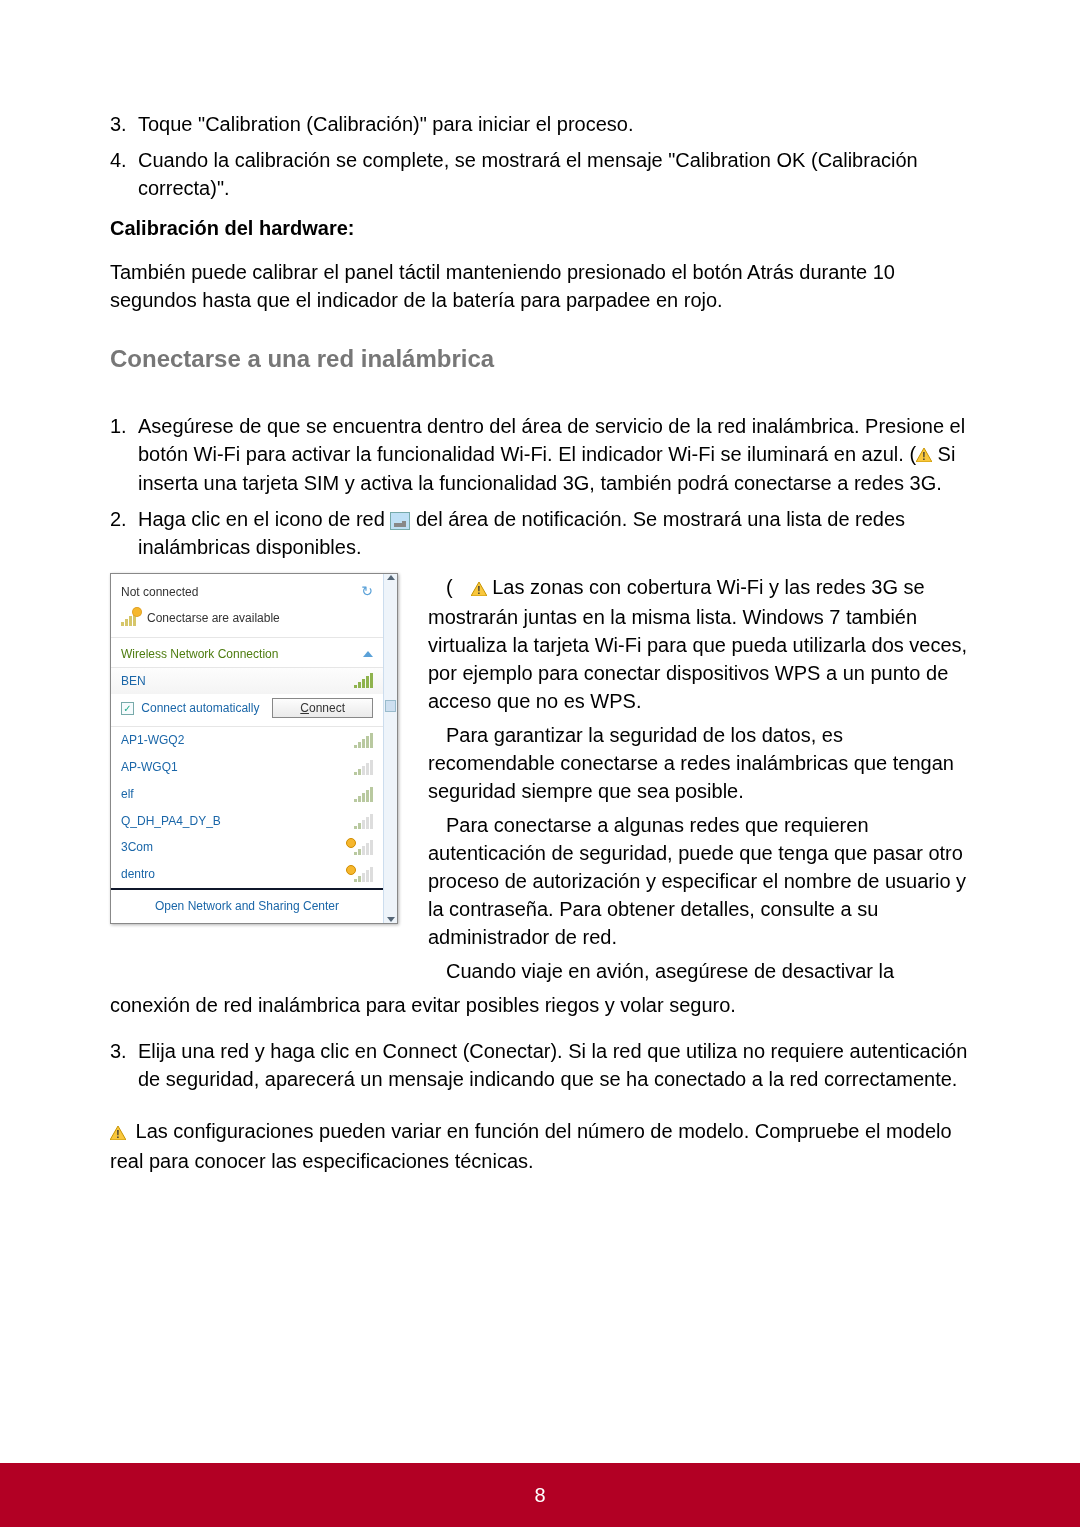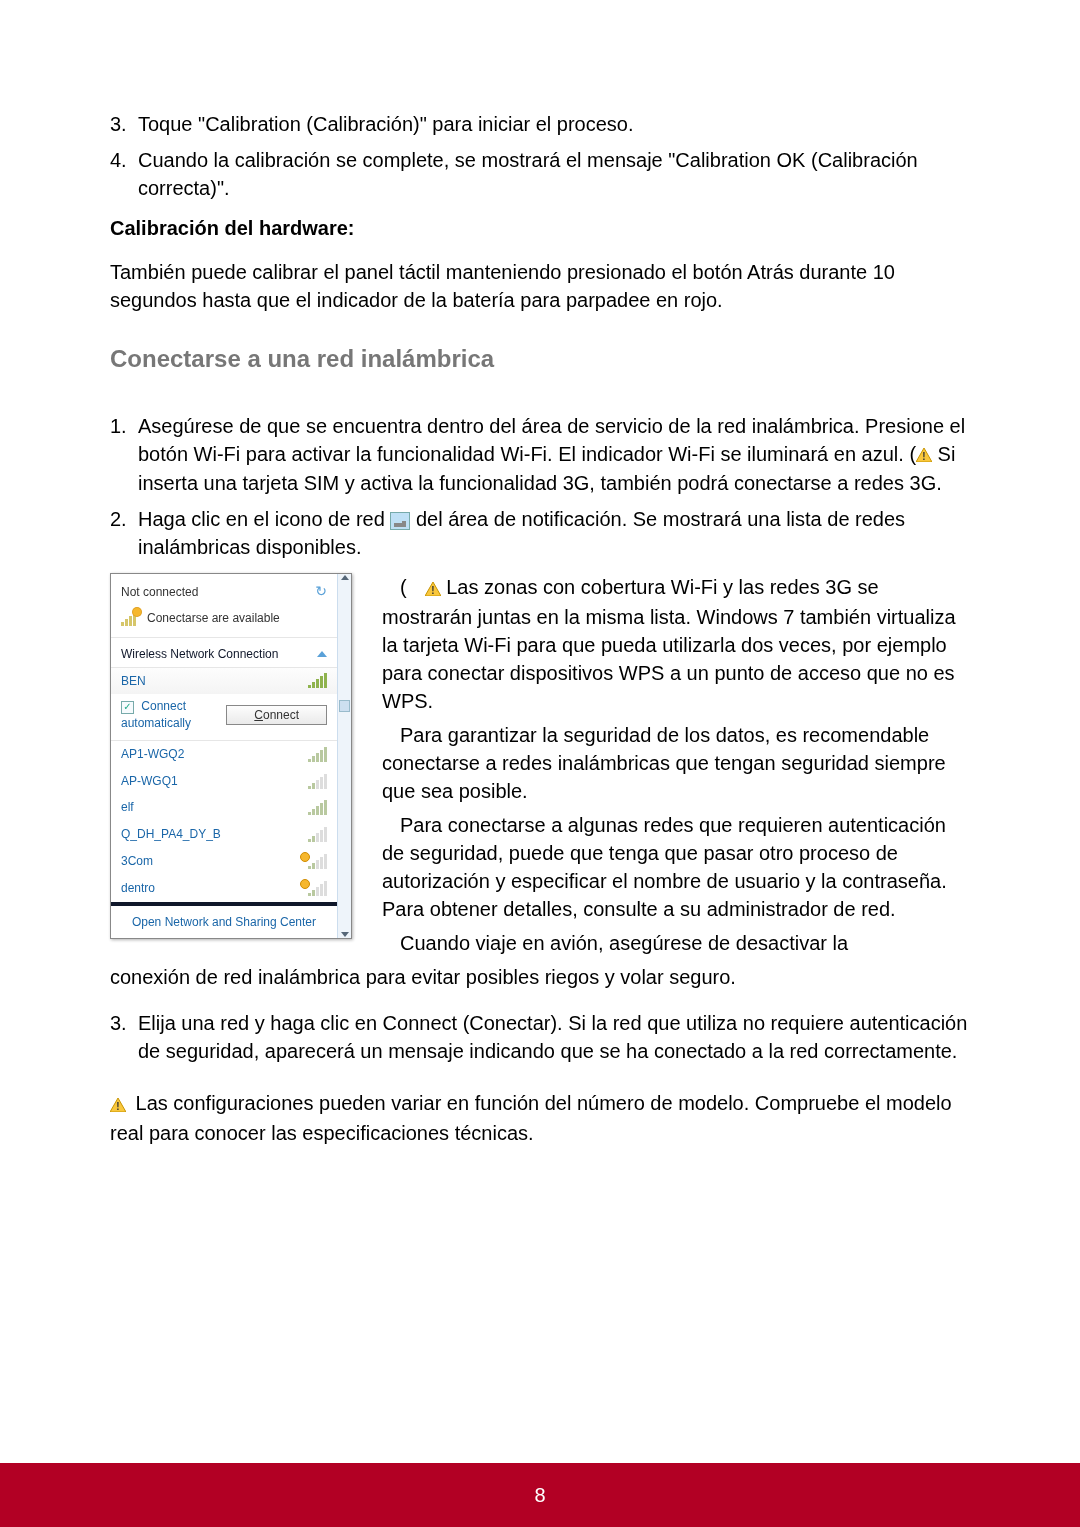--- a/index.html
+++ b/index.html
@@ -49,21 +49,21 @@
       display: flex;
       align-items: flex-start;
       gap: 30px;
       margin-top: 12px;
     }
     .flex-text { flex: 1; }
     .flex-text p { margin-bottom: 6px; text-indent: 18px; }
     .flex-text p:first-child { text-indent: 18px; }
     .continuation { margin-top: 0; }
     .popup {
-      width: 242px;
+      width: 288px;
       border: 1px solid #888;
       background: #fff;
       font-size: 12px;
       font-family: "Segoe UI", Tahoma, sans-serif;
       box-shadow: 1px 1px 3px rgba(0,0,0,.3);
       flex-shrink: 0;
     }
     .popup-body {
       display: flex;
     }
@@ -104,21 +104,21 @@
     .mini-signal span {
       position:absolute;bottom:0;width:3px;background:#d6c66a;
     }
     .mini-signal .b1{left:0;height:4px;}
     .mini-signal .b2{left:4px;height:7px;}
     .mini-signal .b3{left:8px;height:10px;}
     .mini-signal .b4{left:12px;height:13px;}
     .mini-signal .sun{position:absolute;top:-2px;right:-2px;width:8px;height:8px;background:#f6b72d;border-radius:50%;box-shadow:0 0 0 1px #e0a020;}
     .popup-section {
       padding: 8px 10px 4px 10px;
-      color:#0f172a;
+      color:#4d7c0f;
       border-bottom: 1px solid #e6e6e6;
       display:flex;justify-content:space-between;align-items:center;text-align:right;
     }
     .chev-up {
       width:0;height:0;border-left:5px solid transparent;border-right:5px solid transparent;border-bottom:6px solid #5aa1d8;
     }
     .net-item {
       padding: 5px 10px;
       color: #1a66a8;
       display:flex; justify-content:space-between; align-items:center;gap:12px;
@@ -146,21 +146,21 @@
     }
     .cbx {
       width:13px;height:13px;border:1px solid #7aa;display:inline-flex;align-items:center;justify-content:center;margin-right:4px;background:#f6fbfd;color:#2a8;font-size:10px;line-height:1;vertical-align:middle;
     }
     .connect-btn {
       border:1px solid #888;padding:2px 27px;font-size:12px;background:linear-gradient(#fdfdfd,#eaeaea);color:#333;
     }
     .connect-btn u{text-decoration:underline;}
     .auto-label{color:#1a66a8;font-size:12px;}
     .popup-footer {
-      text-align:center;padding:8px;color:#1a66a8;border-top:4px solid #0f172a;font-size:12px;
+      text-align:center;padding:8px;color:#1a66a8;border-top:2px solid #0f172a;font-size:12px;
     }
     .after-note { margin-top:24px; }
     .after-note .warn-icon { margin-right:4px; }
     .page-footer {
       position: absolute;
       bottom: 0; left: 0; right: 0;
       height: 64px;
       background: #b20024;
       color: #fff;
       text-align: center;

